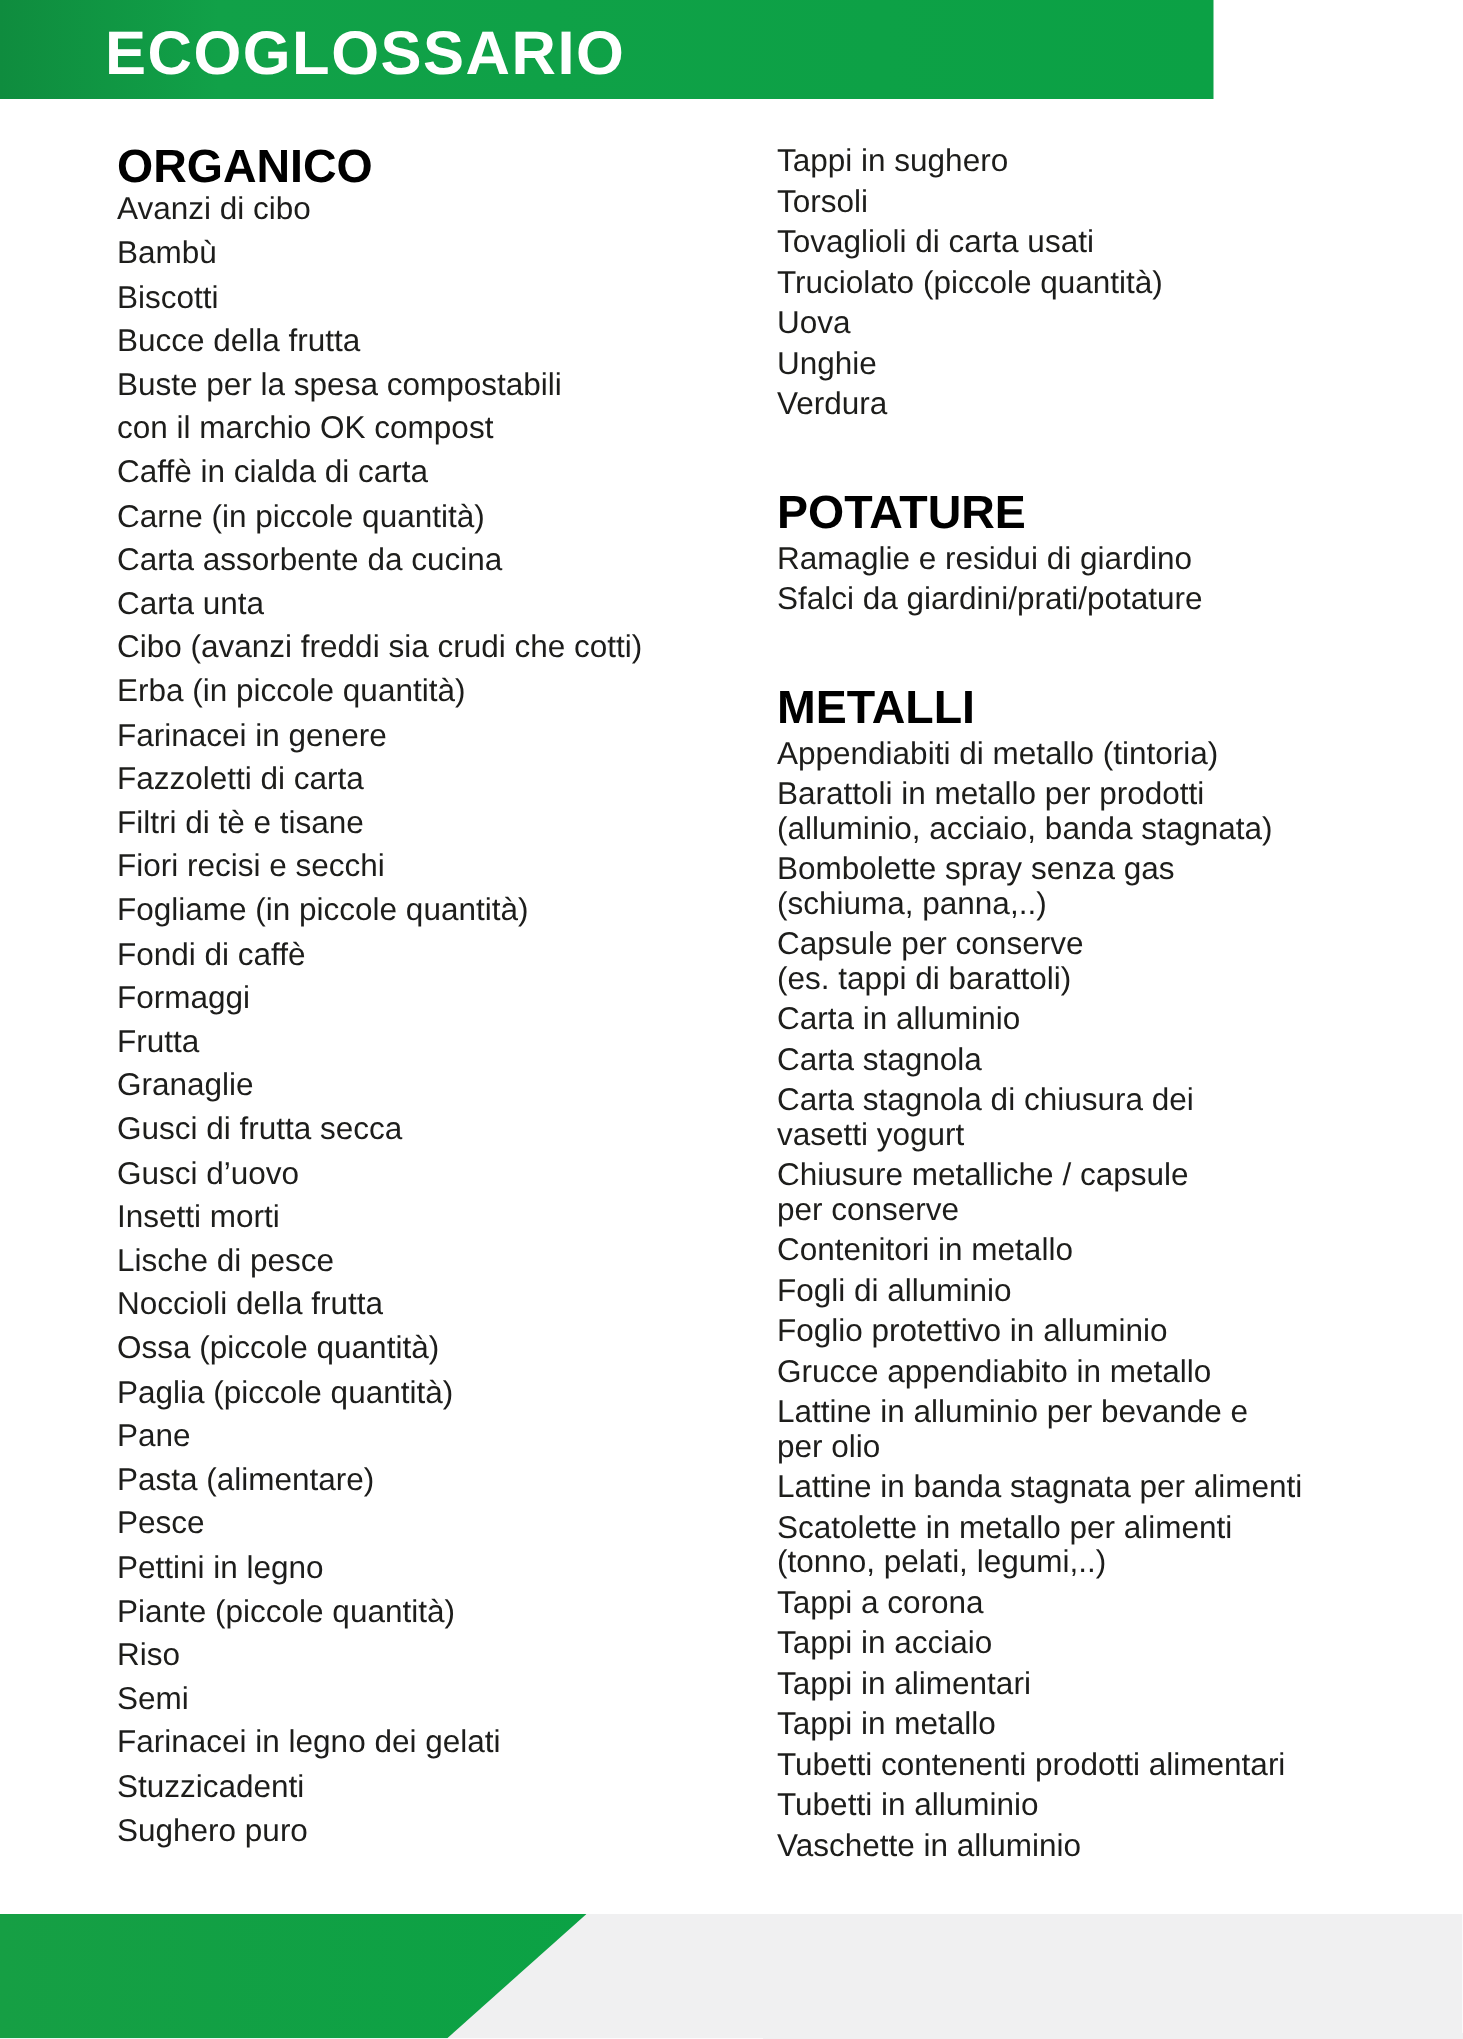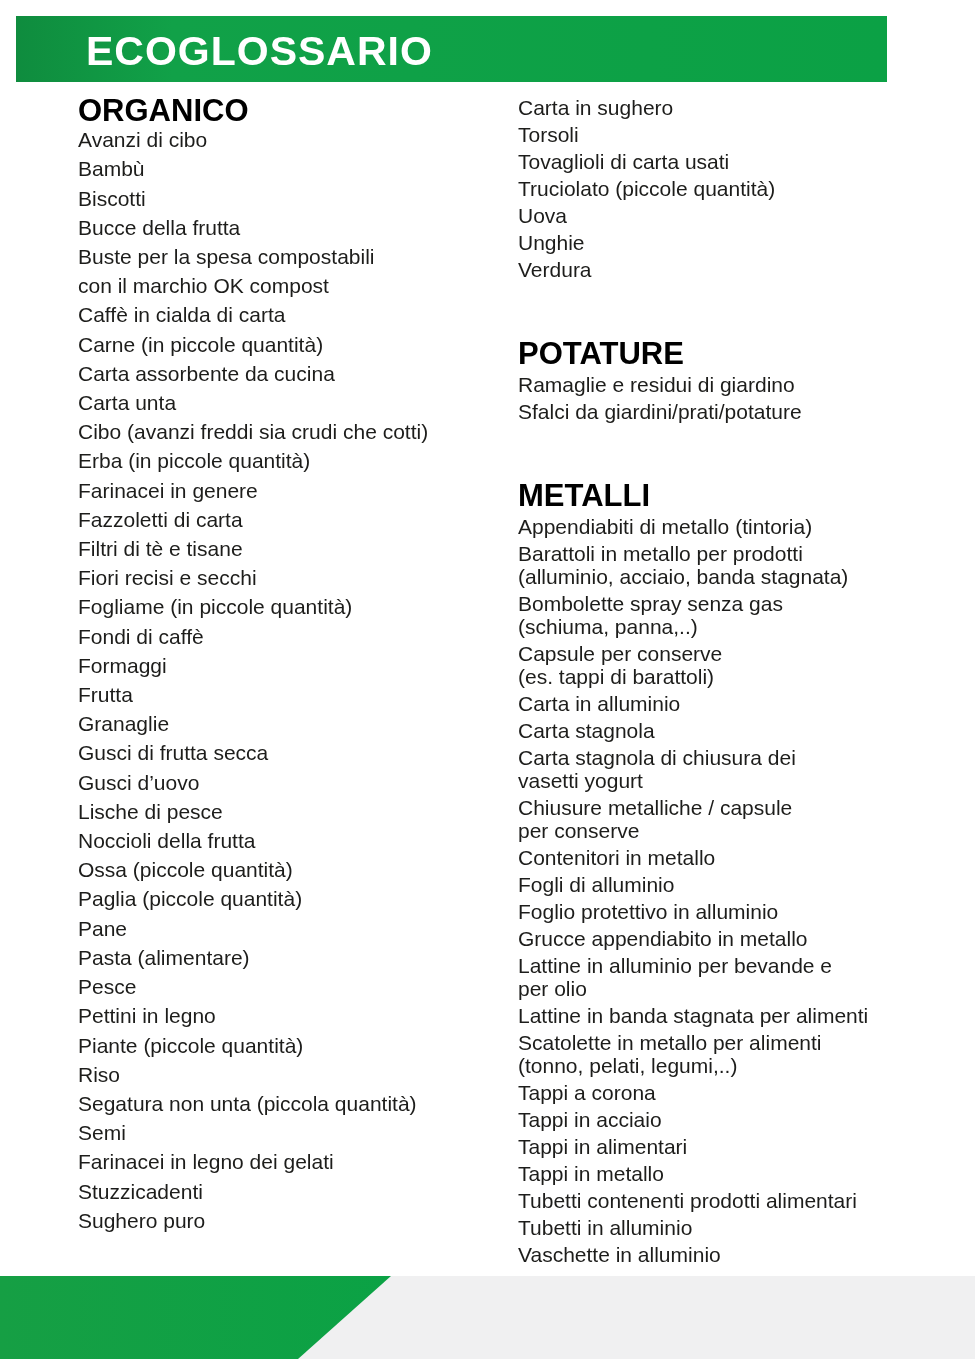--- a/index.html
+++ b/index.html
@@ -8,24 +8,23 @@
     height: 1359px;
     background: #ffffff;
     position: relative;
     overflow: hidden;
     font-family: "Liberation Sans", sans-serif;
     color: #1d1d1b;
   }
   
   .topbar {
     position: absolute;
-    top: 0; left: 16px;
-    width: 871px; height: 66px;
+    top: 0; left: 0;
+    width: 809px; height: 66px;
     background: linear-gradient(90deg, #0f8c3e 0%, #11a148 18%, #0ba145 100%);
-    margin-top: 16px;
   }
   .topbar h1 {
     margin: 0;
     position: absolute;
     left: 70px;
     top: 0;
     line-height: 70px;
     font-size: 41px;
     font-weight: 700;
     letter-spacing: 1px;
@@ -48,21 +47,21 @@
     font-weight: 400;
     white-space: pre-line;
   }
   
   .col-left h2    { line-height: 29.2px; }
   .col-left .item { line-height: 29.2px; }
 
   
   .col-right h2    { line-height: 26px; margin-bottom: 6px; }
   .col-right .item { line-height: 23px; margin-bottom: 4px; }
-  .col-right .group + .group { margin-top: 60px; }
+  .col-right .group + .group { margin-top: 48px; }
 
   
   .footer {
     position: absolute;
     left: 0; bottom: 0;
     width: 975px; height: 83px;
     background: #f0f0f1;
   }
   .footer-green {
     position: absolute;
@@ -101,40 +100,40 @@
           <p class="item">Fazzoletti di carta</p>
           <p class="item">Filtri di tè e tisane</p>
           <p class="item">Fiori recisi e secchi</p>
           <p class="item">Fogliame (in piccole quantità)</p>
           <p class="item">Fondi di caffè</p>
           <p class="item">Formaggi</p>
           <p class="item">Frutta</p>
           <p class="item">Granaglie</p>
           <p class="item">Gusci di frutta secca</p>
           <p class="item">Gusci d’uovo</p>
+          <p class="item">Insetti morti</p>
           <p class="item">Lische di pesce</p>
           <p class="item">Noccioli della frutta</p>
           <p class="item">Ossa (piccole quantità)</p>
           <p class="item">Paglia (piccole quantità)</p>
           <p class="item">Pane</p>
           <p class="item">Pasta (alimentare)</p>
           <p class="item">Pesce</p>
           <p class="item">Pettini in legno</p>
           <p class="item">Piante (piccole quantità)</p>
           <p class="item">Riso</p>
-          <p class="item">Segatura non unta (piccola quantità)</p>
           <p class="item">Semi</p>
           <p class="item">Farinacei in legno dei gelati</p>
           <p class="item">Stuzzicadenti</p>
           <p class="item">Sughero puro</p>
         </section>
       </div>
     <div class="col col-right">
         <section class="group">
-          <p class="item">Carta in sughero</p>
+          <p class="item">Tappi in sughero</p>
           <p class="item">Torsoli</p>
           <p class="item">Tovaglioli di carta usati</p>
           <p class="item">Truciolato (piccole quantità)</p>
           <p class="item">Uova</p>
           <p class="item">Unghie</p>
           <p class="item">Verdura</p>
         </section>
         <section class="group">
           <h2>POTATURE</h2>
           <p class="item">Ramaglie e residui di giardino</p>

